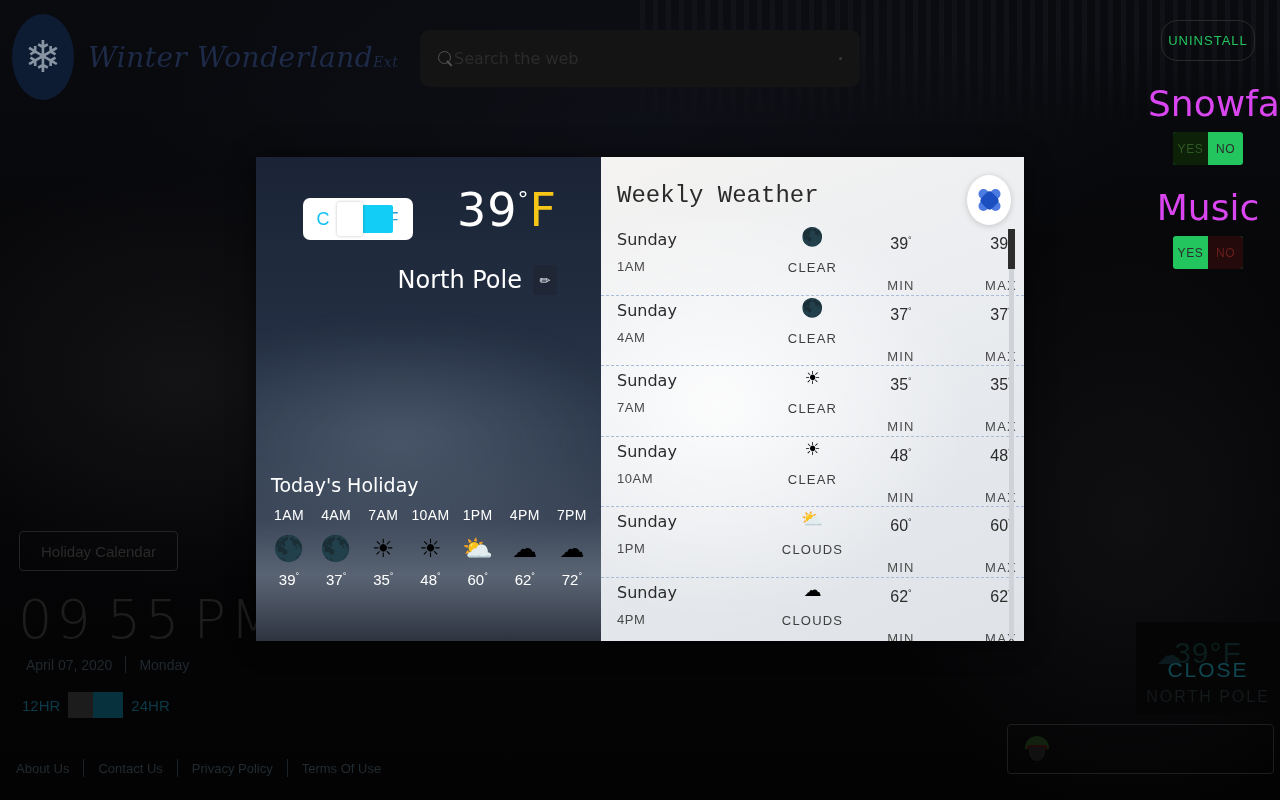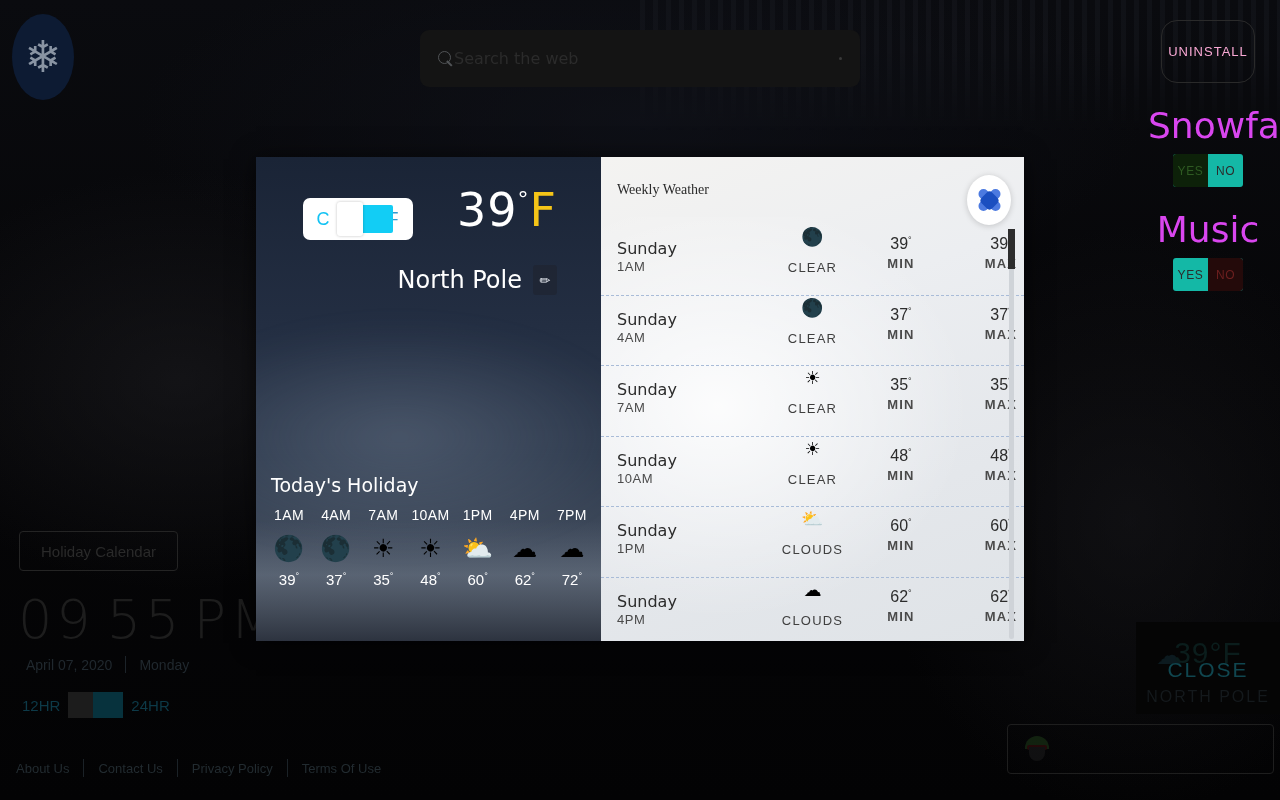--- a/index.html
+++ b/index.html
@@ -59,31 +59,31 @@
   .search-icon::after{
     content:""; position:absolute; left:9px; top:9px; width:7px; height:1.6px;
     background:#9aa0a6; transform:rotate(45deg); transform-origin:left center;
   }
   .search-text{ color:#2b2b2b; font-size:16px; font-family:"DejaVu Sans", sans-serif; }
   .search-dot{ margin-left:auto; width:3px; height:3px; border-radius:50%; background:#3a3a3a; }
 
   
   .rail{ position:absolute; right:12px; top:20px; width:120px; text-align:center; }
   .uninstall{
-    display:block; width:94px; margin:0 auto; padding:23px 0;
+    display:block; width:94px; margin:0 auto; padding:12px 0;
     border:1px solid #2a2a2a; border-radius:16px;
-    color:#f9a8d4; font-size:13px; letter-spacing:1px;
+    color:#22c55e; font-size:13px; letter-spacing:1px;
     background:transparent;
   }
   .rail h3{
     font-weight:400; font-size:36px; color:#d946ef; margin-top:22px; margin-bottom:8px;
     font-family:"DejaVu Sans", sans-serif;
   }
   .yesno{
-    width:70px; height:33px; margin:0 auto; background:#14b8a6; border-radius:3px;
+    width:70px; height:33px; margin:0 auto; background:#22c55e; border-radius:3px;
     display:flex; align-items:stretch; overflow:hidden;justify-content:center;
   }
   .yesno span{
     flex:1; display:flex; align-items:center; justify-content:center;
     font-size:12px; letter-spacing:.6px; color:#2c2c2c;
   }
   .yesno span.on-yes{ background:#0d2109; color:#2e5a22; }
   .yesno span.on-no { background:#240a0a; color:#6d1f1f; }
 
   
@@ -231,21 +231,21 @@
   .wx-right{
     flex:1; position:relative; overflow:hidden;
     background:linear-gradient(160deg,#f4f3f1 0%,#eceef1 35%,#e4e7eb 70%,#dfe3e7 100%);
   }
   .wx-right::before{
     content:""; position:absolute; left:-30px; top:60px; width:420px; height:420px;
     background:radial-gradient(ellipse at 35% 45%, rgba(255,255,255,.85), transparent 65%);
   }
   .weekly-title{
     position:absolute; left:16px; top:25px; z-index:3;
-    font-size:14px; color:#2b2b2b; font-family:Liberation Serif, serif;
+    font-size:24px; color:#2b2b2b; font-family:Liberation Mono, monospace;
   }
   .close-btn{
     position:absolute; right:13px; top:18px; z-index:6;
     width:44px; height:50px; border-radius:50%;
     background:#fff; display:flex; align-items:center; justify-content:center;
     box-shadow:0 1px 6px rgba(0,0,0,.18);
   }
   .close-x{ position:relative; width:27px; height:27px; }
   .close-x i{
     position:absolute; left:50%; top:50%; width:27px; height:10px; border-radius:5px;
@@ -259,56 +259,59 @@
   }
   .week-list{
     position:absolute; left:0; right:0; top:68px; bottom:0; z-index:3;
     overflow:hidden;
   }
   .week-row{
     position:relative; height:70.5px; padding:6px 0 0 0;
     border-bottom:1px dashed #a9bcd8;
   }
   .wr-day{
-    position:absolute; left:16px; top:14px; font-size:16px; color:#2c2c2c;
+    position:absolute; left:16px; top:5px; font-size:16px; color:#2c2c2c;
     font-family:"DejaVu Sans", sans-serif;
   }
   .wr-time{
     position:absolute; left:16px; top:34px; font-size:13px; color:#4a4a4a;
     letter-spacing:.5px;
   }
   .wr-icon{
     position:absolute; left:0; right:0; top:3px; text-align:center; font-size:18px; line-height:1;
   }
   .wr-cond{
     position:absolute; left:0; right:0; top:35px; text-align:center;
     font-size:13px; color:#3f3f3f; letter-spacing:1.2px;
   }
   .wr-min, .wr-max{ position:absolute; text-align:center; width:56px; }
   .wr-min{ left:272px; } .wr-max{ left:372px; }
   .wr-val{ font-size:16px; color:#2c2c2c; top:4px; position:relative; }
   .wr-val .d{ font-size:9px; vertical-align:top; }
-  .wr-lab{ font-size:13px; color:#4a4a4a; letter-spacing:1.2px; margin-top:7px;font-weight:bold; }
+  .wr-lab{ font-size:13px; color:#4a4a4a; letter-spacing:1.2px; margin-top:29px; }
   .scroll-track{
     position:absolute; right:10px; top:72px; bottom:2px; width:5px;
     background:#cfd3d8; z-index:5; border-radius:3px;
   }
   .scroll-thumb{
     position:absolute; right:9px; top:72px; width:7px; height:40px;
     background:#2d2d2d; z-index:6;
   }
 </style>
 </head>
 <body>
 
 <div id="bg"></div>
 
 <div class="brand">
   <div class="logo-circle">
     <span class="snowflake">❄</span>
+  </div>
+  <div class="brand-text">
+    <span>Winter Wonderland</span><span class="sup">Ext</span>
   </div>
 </div>
 
 <div class="searchbar">
   <span class="search-icon"></span>
   <span class="search-text">Search the web</span>
   <span class="search-dot"></span>
 </div>
 
 <div class="rail">

